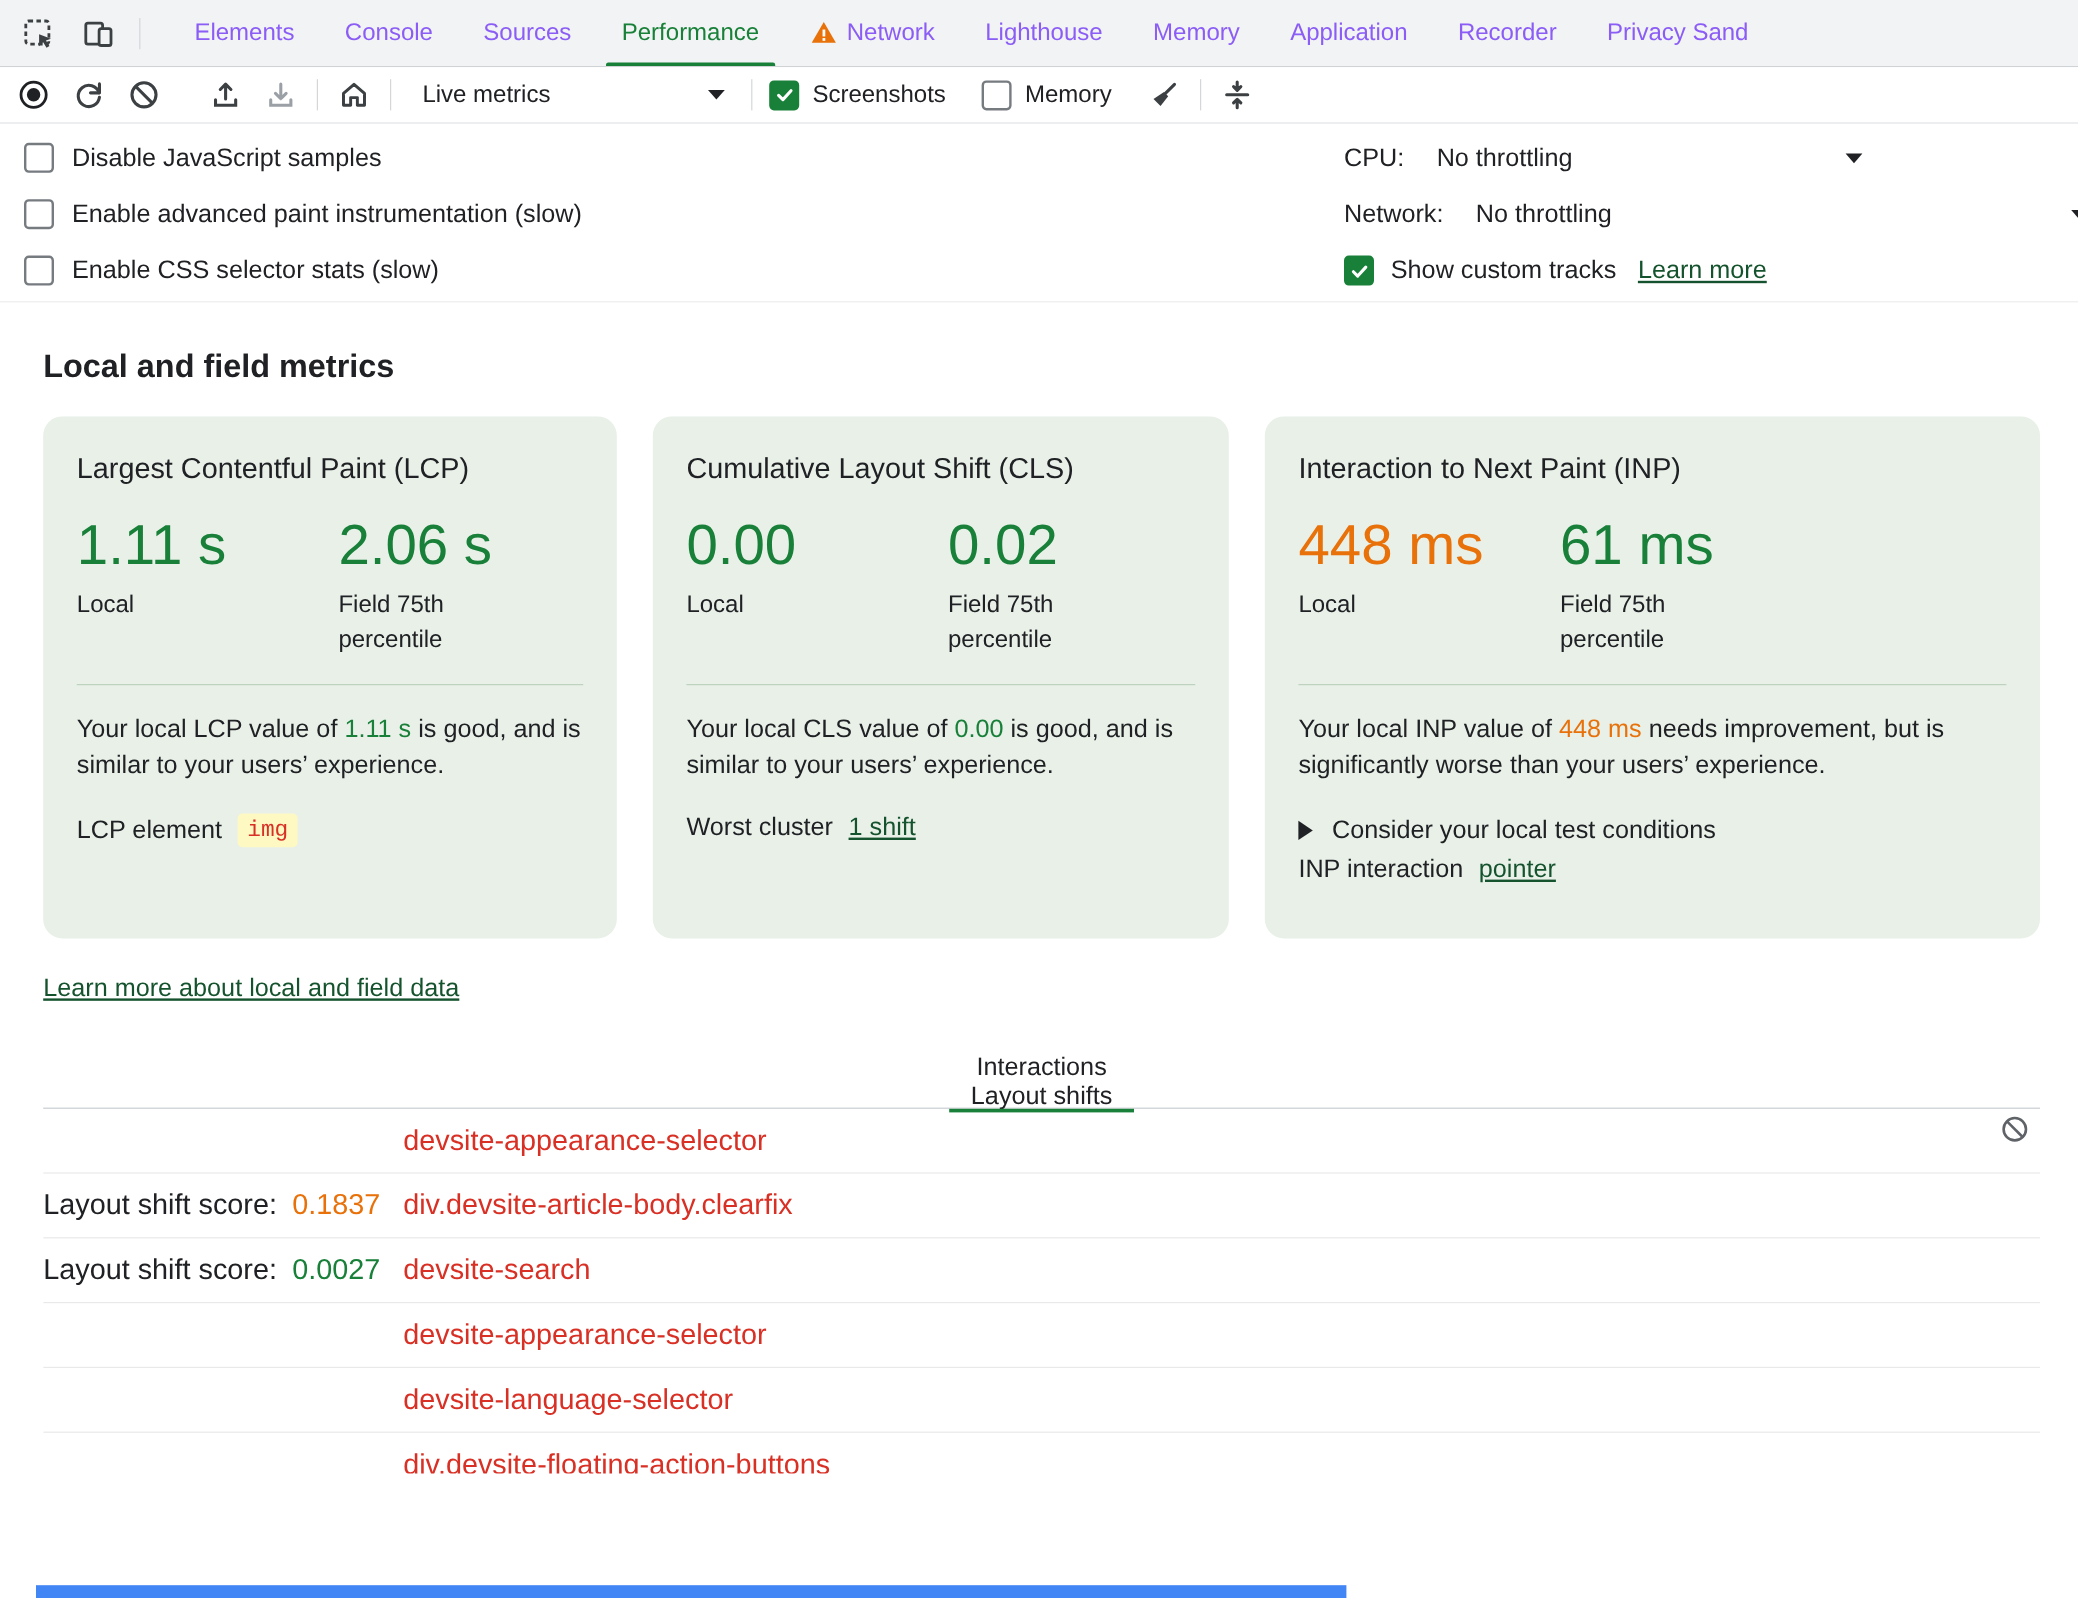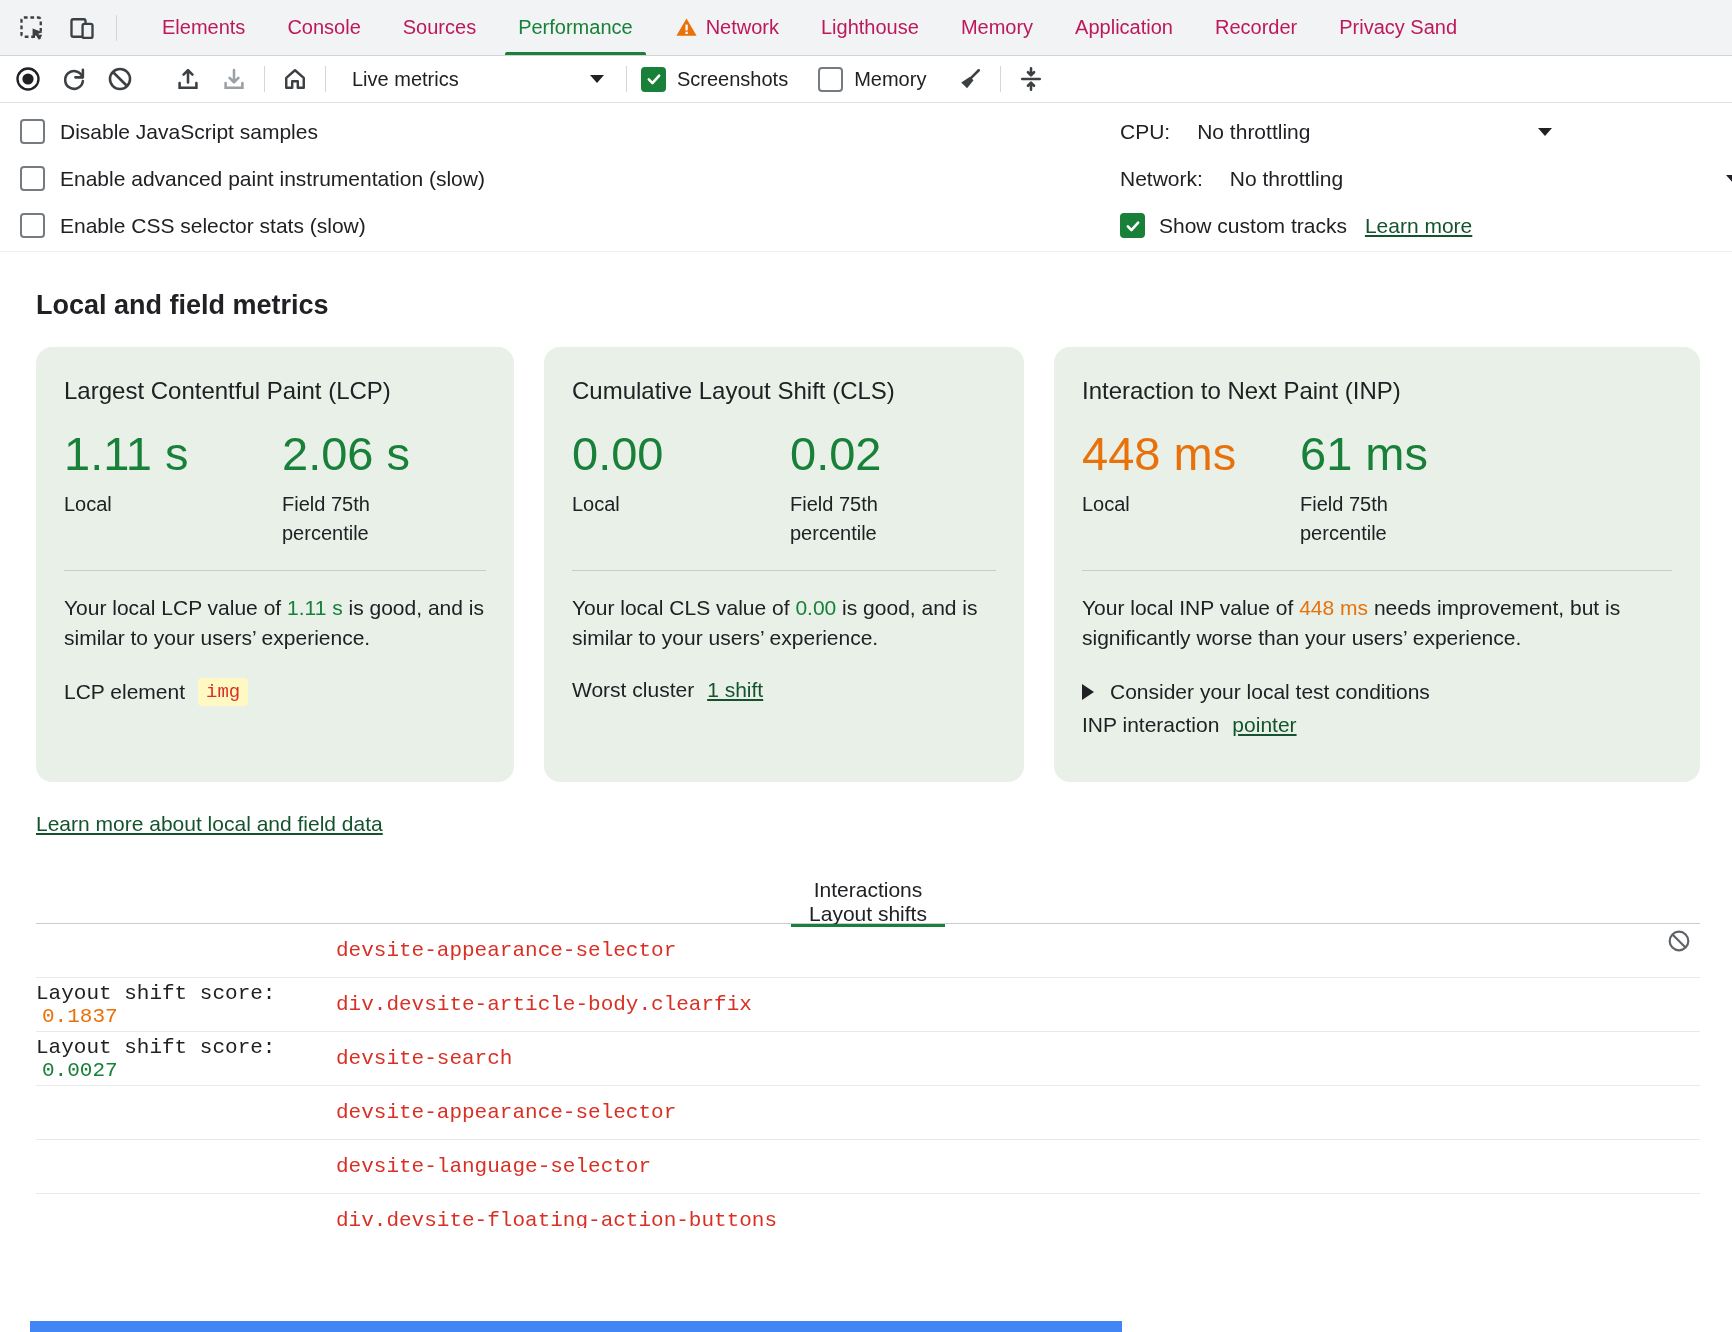--- a/index.html
+++ b/index.html
@@ -14,21 +14,21 @@
   
   .tabbar {
     height:56px; background:#f1f3f4; border-bottom:1px solid #cfd3d6;
     display:flex; align-items:stretch; white-space:nowrap;
   }
   .tabbar-icons { display:flex; align-items:center; gap:18px; padding:0 18px 0 16px; }
   .icon-btn { background:none; border:none; padding:2px; display:flex; align-items:center; cursor:pointer; }
   .tabs { display:flex; align-items:stretch; margin-left:6px; }
   .tab {
     display:flex; align-items:center; gap:8px; padding:0 21px;
-    font-size:20px; color:#be185d; position:relative; cursor:pointer;
+    font-size:20px; color:#8b5cf6; position:relative; cursor:pointer;
   }
   .tab.active { color:#188038; font-weight:500; }
   .tab.active::after {
     content:""; position:absolute; left:8px; right:8px; bottom:0; height:3px;
     background:#188038; border-radius:2px 2px 0 0;
   }
 
   
   .toolbar {
     height:47px; background:#ffffff; border-bottom:1px solid #e0e3e6;
@@ -85,21 +85,21 @@
   .expander-label { font-size:21px; font-weight:500; }
   .learn-link { display:inline-block; margin-top:30px; font-size:21px; }
 
   
   .shifts { margin-top:42px; }
   .shift-tabs { display:flex; align-items:center; height:46px; border-bottom:1px solid #c9cdd1;flex-direction:column; }
   .shift-tab { padding:0 18px; font-size:21px; font-weight:500; position:relative; height:100%; display:flex; align-items:center; cursor:pointer; }
   .shift-tab.active::after { content:""; position:absolute; left:0; right:0; bottom:-1px; height:3px; background:#188038; }
   .clear-right { margin-left:auto; margin-right:6px; }
   .shift-rows { height:304px; overflow:hidden; }
-  .shift-row { height:54px; display:flex; align-items:center; font-size:21px; border-bottom:1px solid #e9e9e9;font-family:Liberation Mono, monospace; }
+  .shift-row { height:54px; display:flex; align-items:center; font-size:24px; border-bottom:1px solid #e9e9e9; }
   .score-cell { width:300px; flex:0 0 300px; }
   .score-val { margin-left:6px; }
   .element-cell { color:#d93025; cursor:pointer; }
 
   .blue-bar { position:absolute; left:30px; bottom:0; width:1092px; height:11px; background:#4285f4; }
 
   svg { display:block; }
 </style>
 </head>
 <body>

